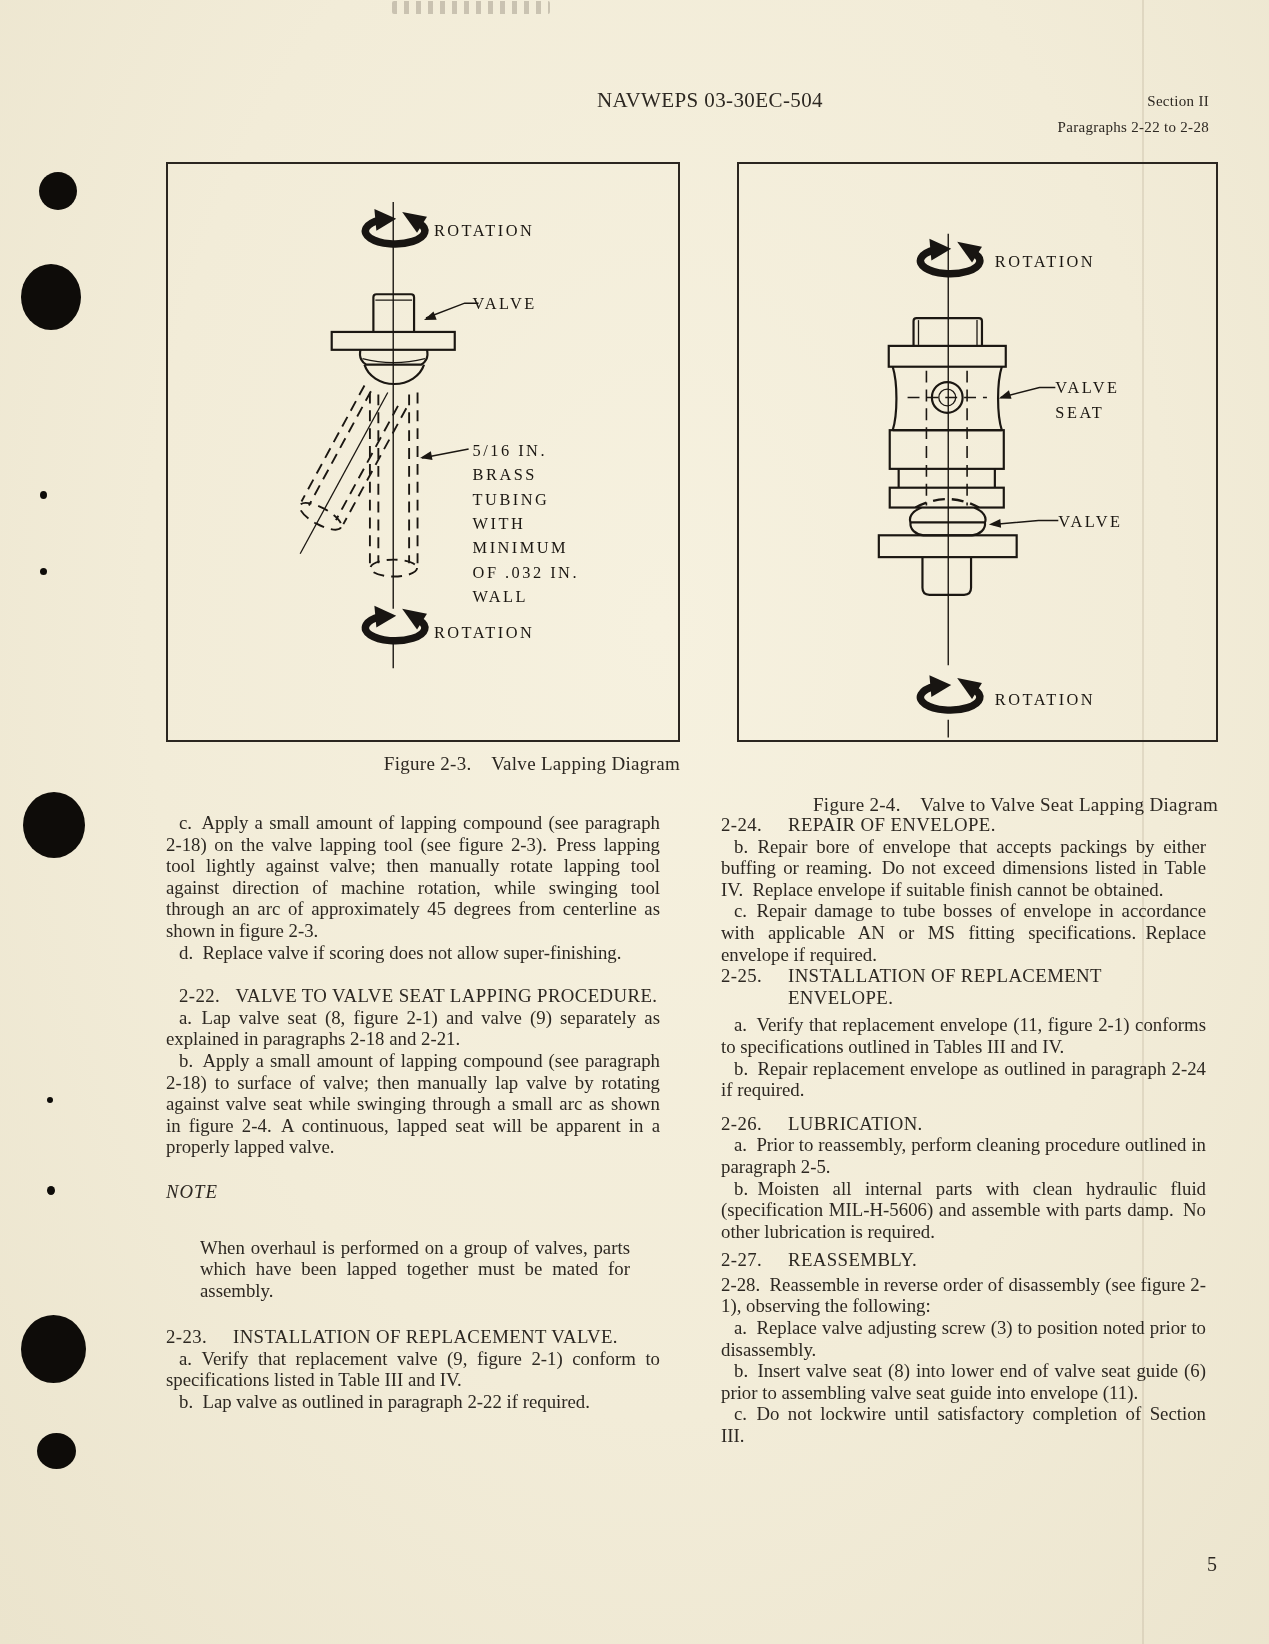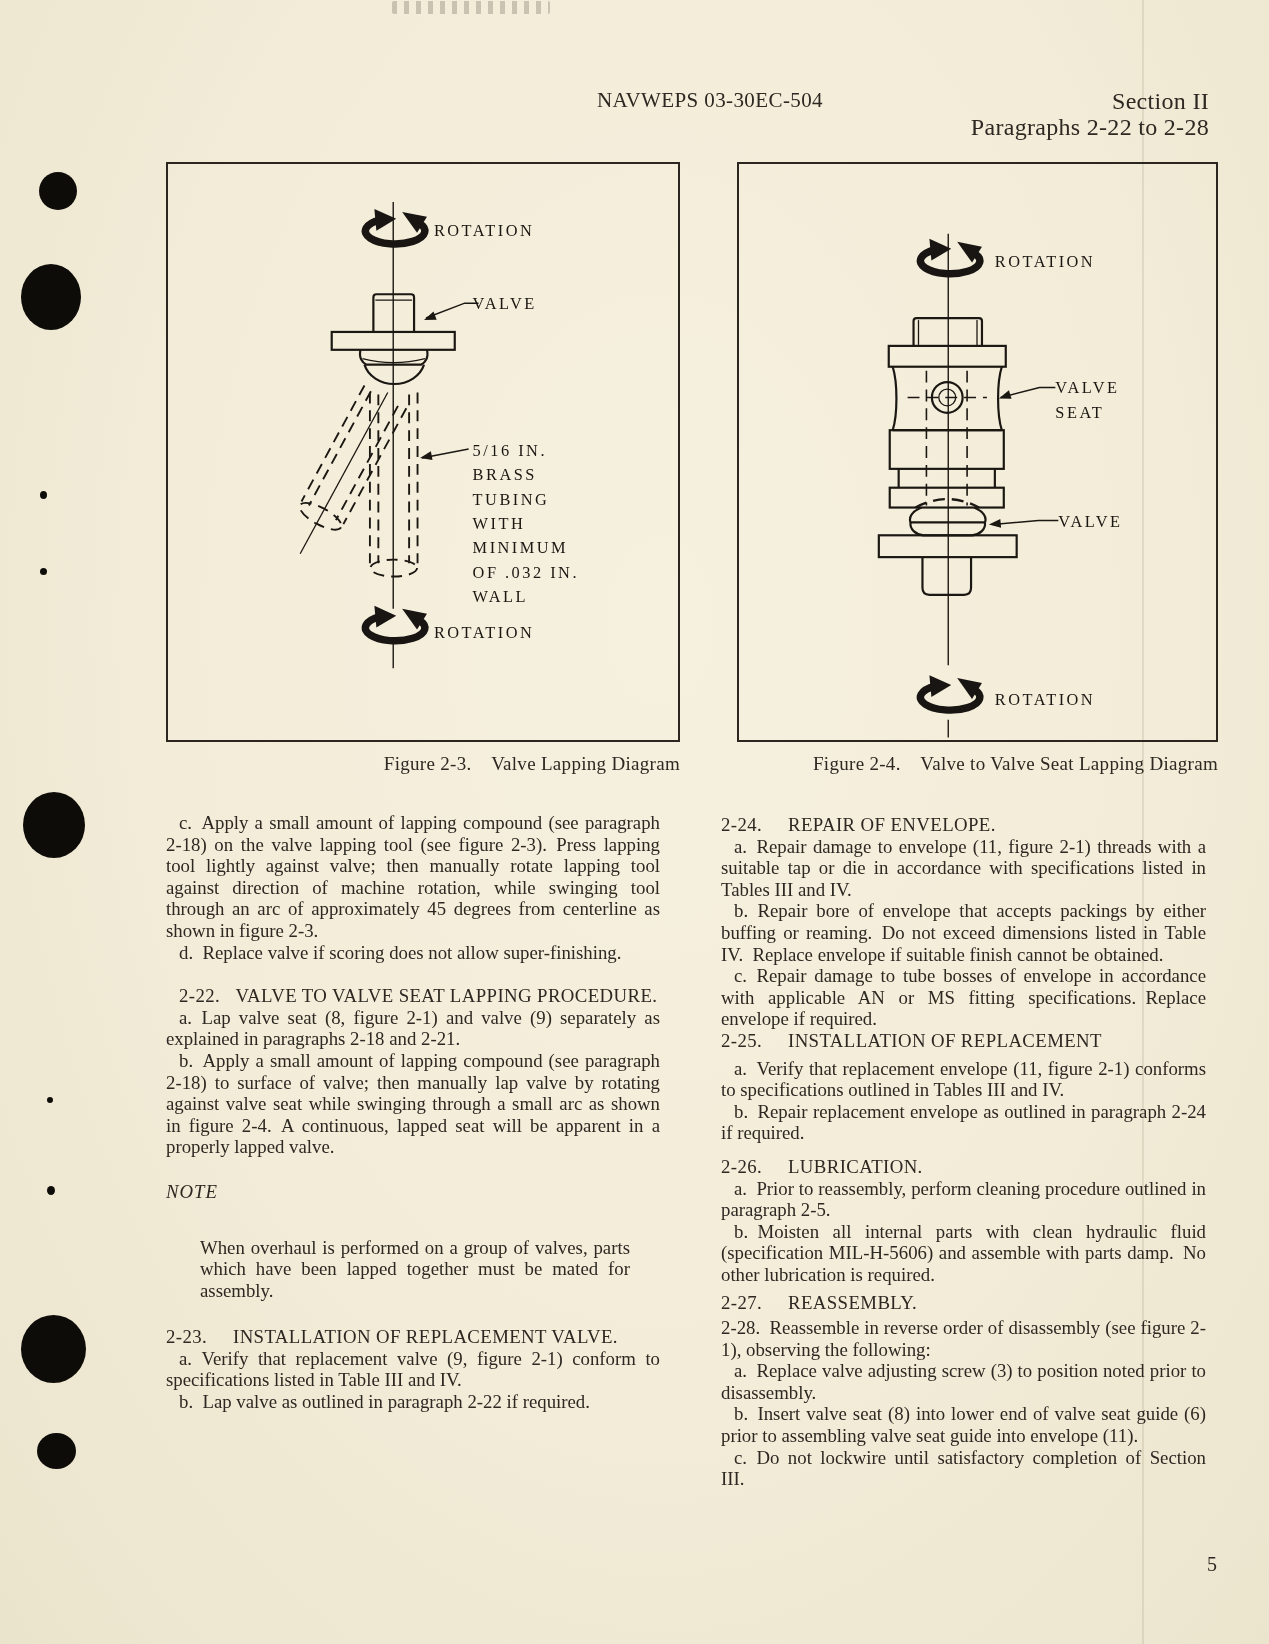--- a/index.html
+++ b/index.html
@@ -17,32 +17,32 @@
     background:rgba(185,173,150,.30);}
   .scan-smudge{position:absolute;left:392px;top:1px;width:158px;height:13px;
     background:repeating-linear-gradient(90deg, rgba(108,98,86,.55) 0 5px, rgba(108,98,86,0) 5px 12px);
     filter:blur(.7px);opacity:.55;border-radius:2px;}
   .punch{position:absolute;background:#0e0c09;border-radius:50%;}
 
   
   .doc-num{position:absolute;left:490px;top:88px;width:440px;text-align:center;
     font-size:21px;letter-spacing:.4px;}
   .hdr-right{position:absolute;right:60px;top:88px;text-align:right;
-    font-size:24px;line-height:26px;letter-spacing:.3px;}
+    font-size:15px;line-height:26px;letter-spacing:.3px;}
 
   
   .figbox{position:absolute;border:2.5px solid #2b2620;box-sizing:border-box;background:transparent;}
   .figbox.left{left:166px;top:162px;width:514px;height:580px;}
   .figbox.right{left:737px;top:162px;width:481px;height:580px;}
   .figbox svg{display:block;width:100%;height:100%;}
 
   .caption{position:absolute;top:753px;font-size:19px;text-align:right;
     letter-spacing:.3px;white-space:pre-wrap;}
   .caption.left{left:166px;width:514px;}
-  .caption.right{left:713px;width:505px;}
+  .caption.right{left:713px;width:505px;margin-top:41px;}
 
   
   .col{position:absolute;font-size:18.8px;line-height:21.6px;}
   .col-left{left:166px;top:812px;width:494px;}
   .col-right{left:721px;top:814px;width:485px;}
   .body-p{margin:0;text-align:justify;text-indent:13px;white-space:normal;}
   .body-p.flush{text-indent:0;}
   .phead{display:flex;margin:0;letter-spacing:.4px;}
   .phead .pnum{flex:0 0 67px;}
   .phead .ptitle{flex:1;}
@@ -228,28 +228,28 @@
     </div>
     <p class="body-p">a. Verify that replacement valve (9, figure 2-1) conform to specifications listed in Table III and IV.</p>
     <p class="body-p">b. Lap valve as outlined in paragraph 2-22 if required.</p>
   </div>
 
   <div class="col col-right">
     <div class="phead">
       <span class="pnum">2-24.</span>
       <span class="ptitle">REPAIR OF ENVELOPE.</span>
     </div>
-    <p class="body-p">a. Repair damage to envelope (11, figure 2-1) threads with a suitable tap or die in accordance with specifications listed in Tables III and IV.</p>
     <p class="body-p">b. Repair bore of envelope that accepts packings by either buffing or reaming. Do not exceed dimensions listed in Table IV. Replace envelope if suitable finish cannot be obtained.</p>
     <p class="body-p">c. Repair damage to tube bosses of envelope in accordance with applicable AN or MS fitting specifications. Replace envelope if required.</p>
 
     <div class="phead mb-h25">
       <span class="pnum">2-25.</span>
       <span class="ptitle">
         <span class="tline">INSTALLATION OF REPLACEMENT</span>
+        <span class="tline">ENVELOPE.</span>
       </span>
     </div>
     <p class="body-p">a. Verify that replacement envelope (11, figure 2-1) conforms to specifications outlined in Tables III and IV.</p>
     <p class="body-p">b. Repair replacement envelope as outlined in paragraph 2-24 if required.</p>
 
     <div class="phead mt-2-26">
       <span class="pnum">2-26.</span>
       <span class="ptitle">LUBRICATION.</span>
     </div>
     <p class="body-p">a. Prior to reassembly, perform cleaning procedure outlined in paragraph 2-5.</p>

